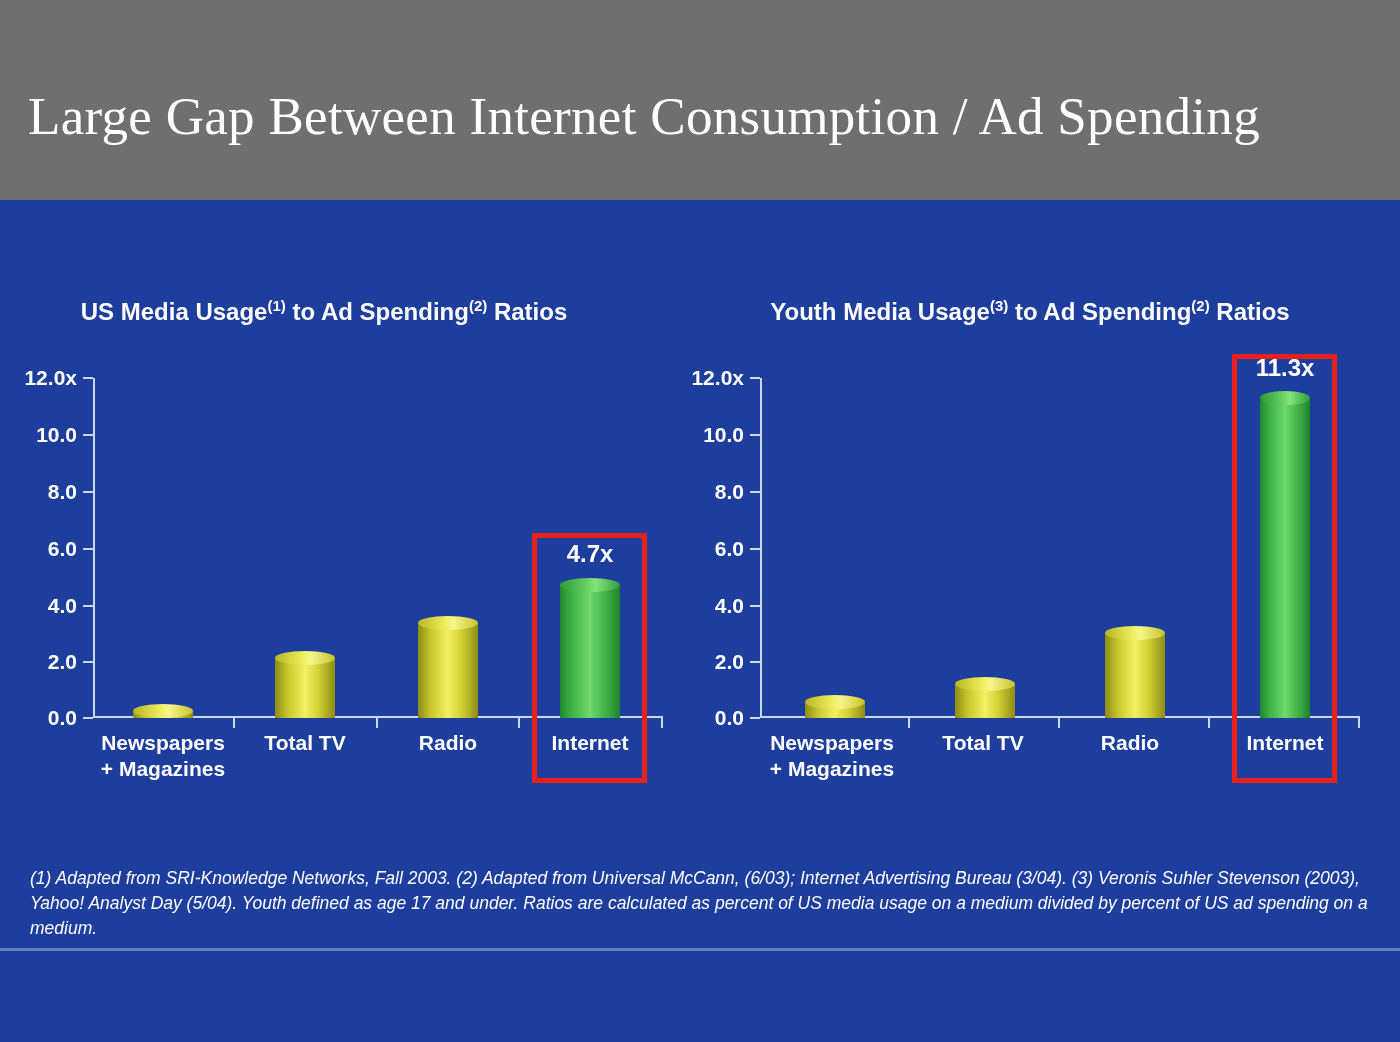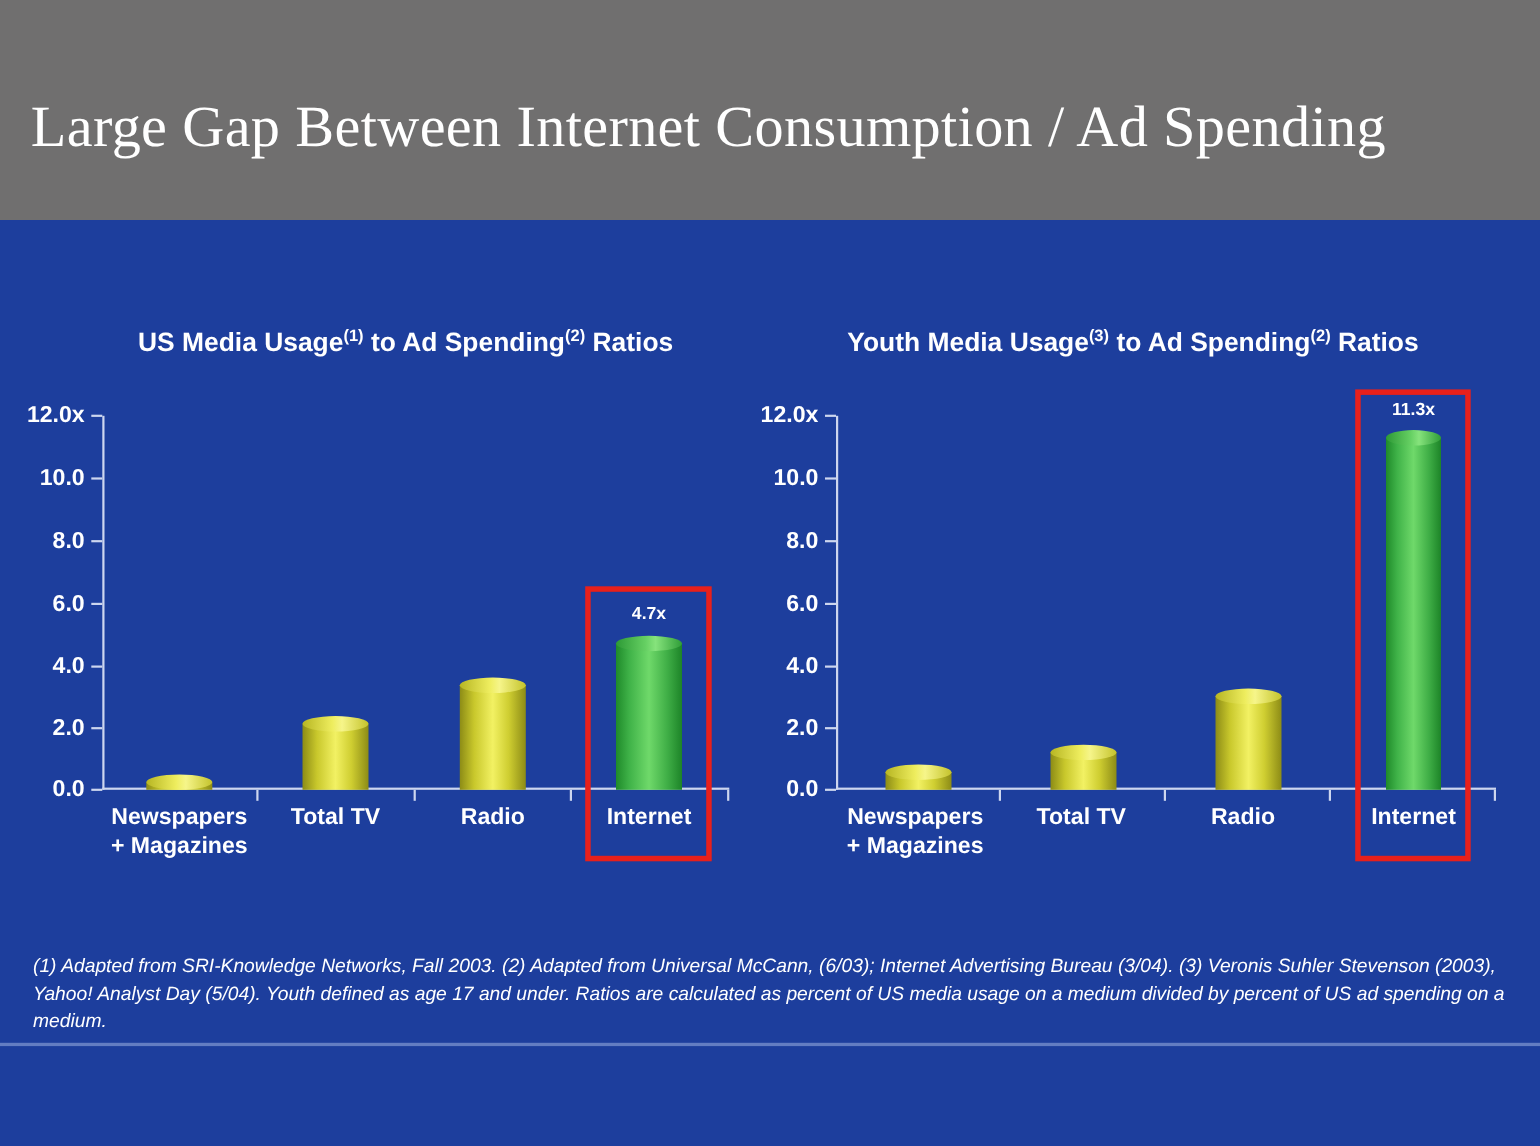--- a/index.html
+++ b/index.html
@@ -27,21 +27,21 @@
 
   .panel{position:absolute;top:0;height:620px;}
   #panel-left{left:0;width:700px;}
   #panel-right{left:680px;width:700px;}
 
   .chart-title{
     position:absolute;left:0;top:88px;width:700px;
     text-align:center;color:#ffffff;
     font-size:24px;font-weight:bold;line-height:36px;
   }
-  #panel-left .chart-title{text-align:right;padding-left:36px;width:612px;box-sizing:border-box;}
+  #panel-left .chart-title{text-align:center;padding-left:36px;width:612px;box-sizing:border-box;}
   .sup{font-size:15px;vertical-align:super;}
 
   
   .plot{
     position:absolute;top:178px;height:340px;   
   }
   #plot-left{left:93px;width:570px;}
   #plot-right{left:80px;width:600px;}
 
   .axis-line-y{
@@ -77,21 +77,21 @@
     position:absolute;left:0;top:-7px;width:100%;height:14px;border-radius:50%;
   }
   .bar.yellow .cap{
     background:linear-gradient(to right,#b7b623 0%,#eeed5e 45%,#f6f58a 60%,#c4c32c 100%);
   }
   .bar.green .cap{
     background:linear-gradient(to right,#2d9a36 0%,#66d063 45%,#86e37c 60%,#2f9d38 100%);
   }
 
   .bar-value{
-    position:absolute;color:#ffffff;font-size:16px;font-weight:bold;
+    position:absolute;color:#ffffff;font-size:24px;font-weight:bold;
     white-space:nowrap;transform:translateX(-50%);
   }
 
   .cat-label{
     position:absolute;text-align:center;color:#ffffff;
     font-size:21px;font-weight:bold;line-height:26px;
     transform:translateX(-50%);white-space:pre-line;
   }
 
   .hl-box{

